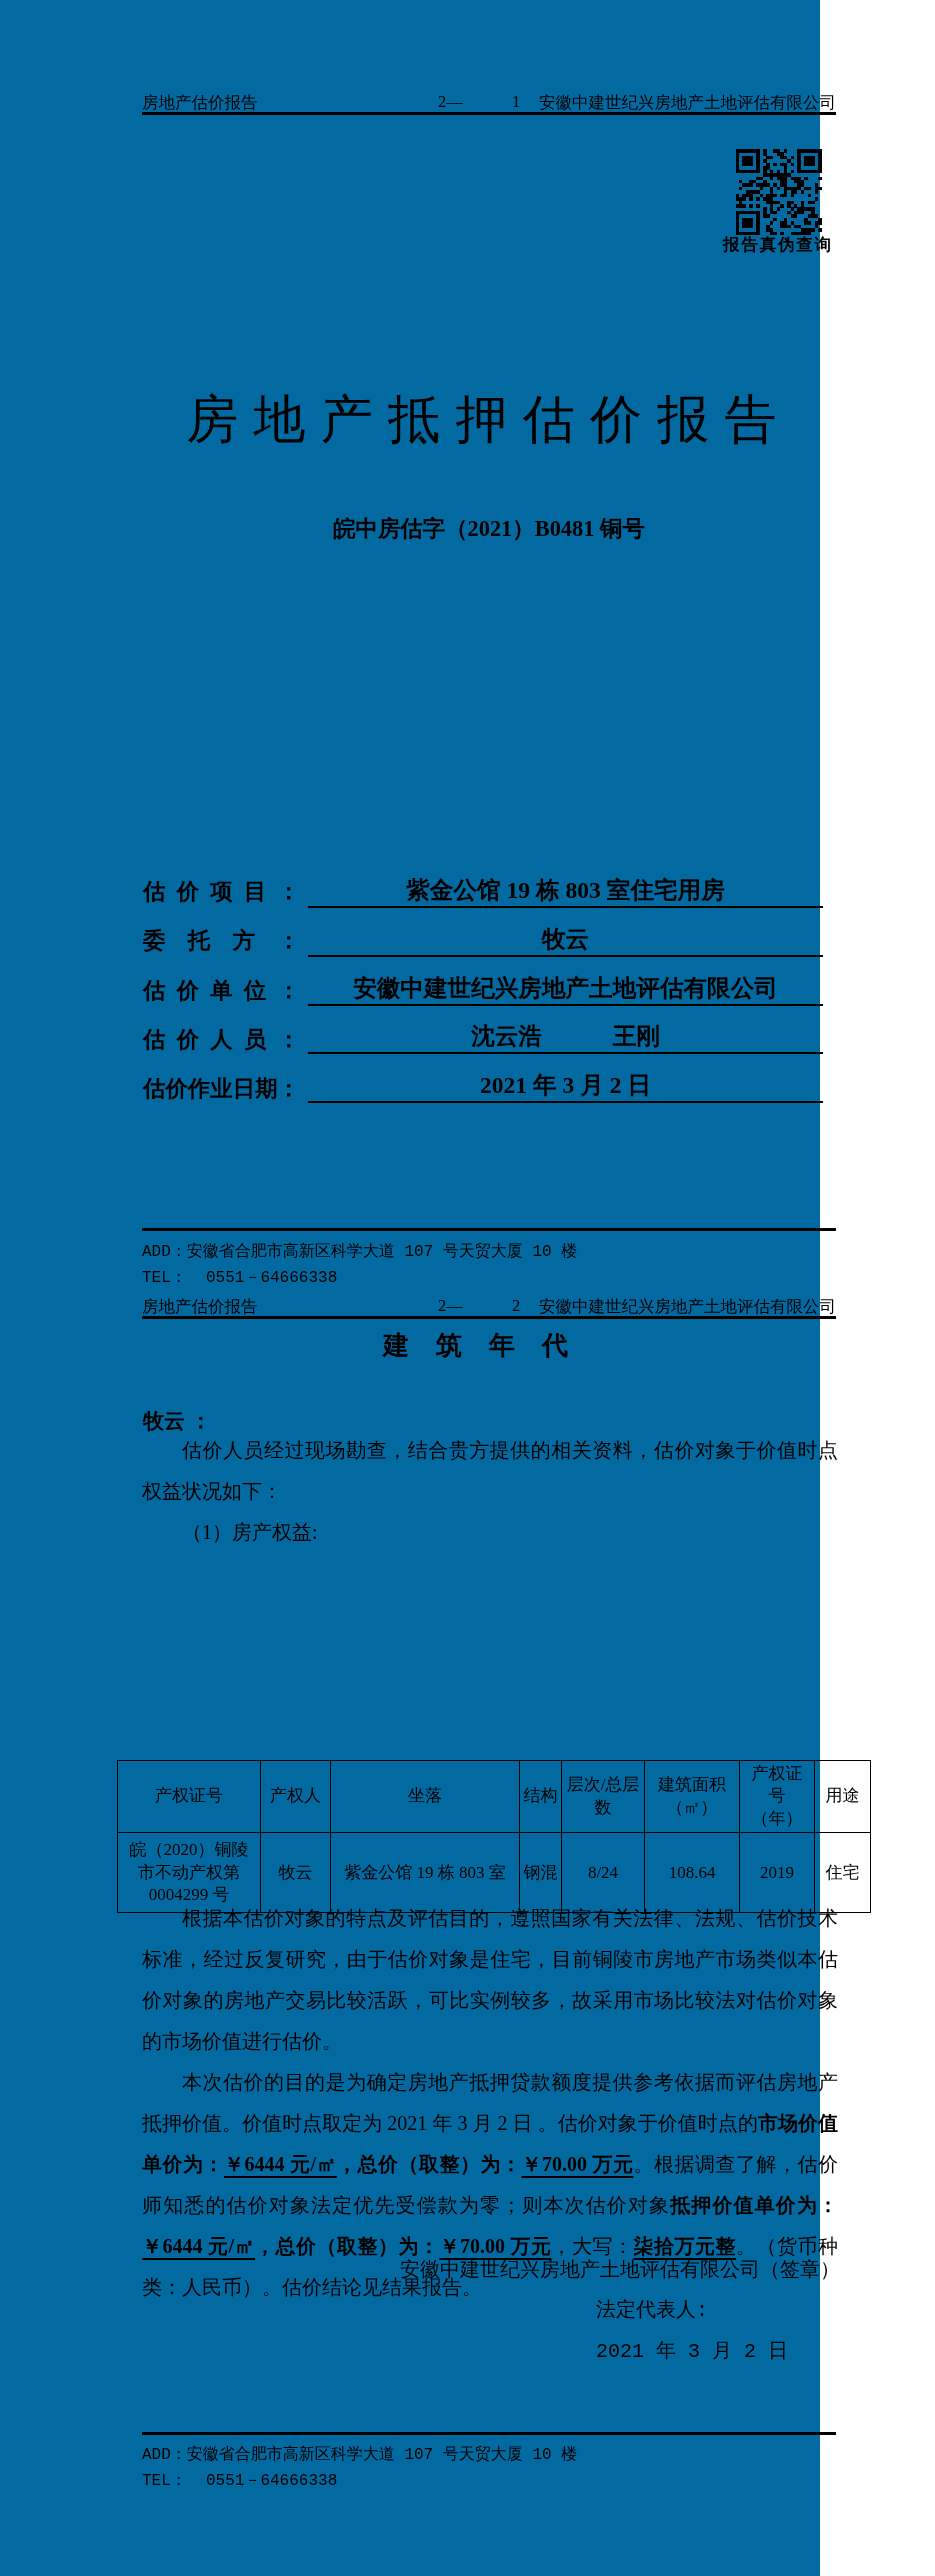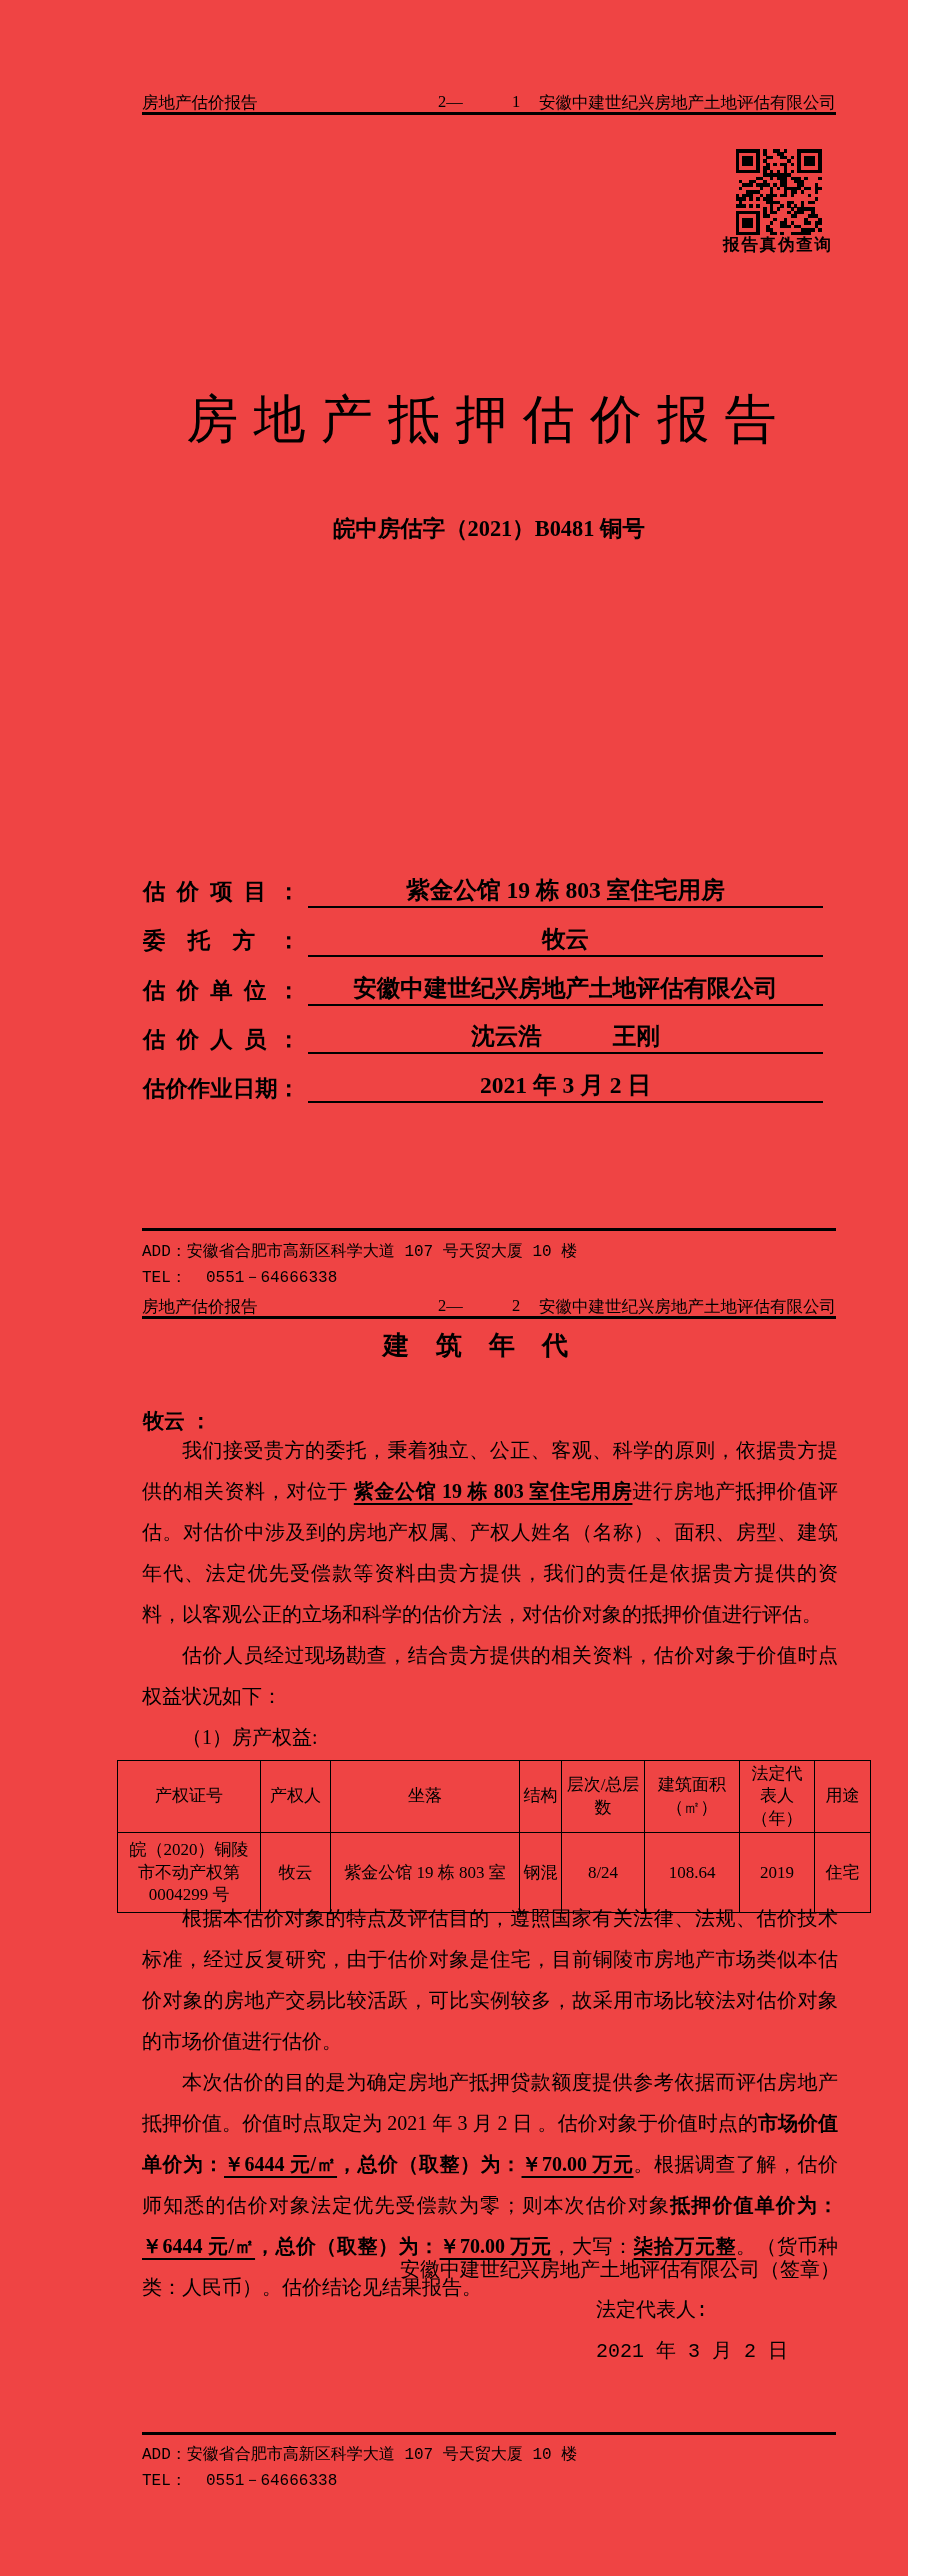--- a/index.html
+++ b/index.html
@@ -1,19 +1,19 @@
 <!DOCTYPE html>
 <html style="font-size:9.4px"><head>
 <meta charset="utf-8">
 <style>
   html,body{margin:0;padding:0;background:#ffffff;}
   #canvas{
     position:relative;
-    width:908px;height:2576px;
-    background:#ef4444;
+    width:820px;height:2576px;
+    background:#0369a1;
     font-family:"Liberation Serif","DejaVu Serif",serif;
     color:#000;
   }
   .abs{position:absolute;}
   .hdr-small{font-size:16.5px;white-space:nowrap;}
   .rule{position:absolute;left:142px;width:694px;height:2.9px;background:#000;}
   .doc-title{
     position:absolute;left:142px;width:694px;text-align:center;
     font-size:52px;font-weight:normal;letter-spacing:15.3px;line-height:1;white-space:nowrap;
   }
@@ -397,21 +397,20 @@
     <div class="abs hdr-small" style="left:438px;top:1296px;">2—</div>
     <div class="abs hdr-small" style="left:512px;top:1296px;">2</div>
     <div class="abs hdr-small" style="left:531px;top:1296px;width:305px;text-align:right;">安徽中建世纪兴房地产土地评估有限公司</div>
     <div class="rule" style="top:1316px;"></div>
 
     <div class="letter-title" style="top:1328px;">建筑年代</div>
 
     <div class="abs salutation" style="left:143px;top:1395px;">牧云 ：</div>
 
     <div class="body-block" style="top:1430px;">
-      <p><span>我们接受贵方的委托，秉着独立、公正、客观、科学的原则，依据贵方提供的相关资料，对位于 </span><span class="bu">紫金公馆 19 栋 803 室住宅用房</span><span>进行房地产抵押价值评估。对估价中涉及到的房地产权属、产权人姓名（名称）、面积、房型、建筑年代、法定优先受偿款等资料由贵方提供，我们的责任是依据贵方提供的资料，以客观公正的立场和科学的估价方法，对估价对象的抵押价值进行评估。</span></p>
       <p>估价人员经过现场勘查，结合贵方提供的相关资料，估价对象于价值时点权益状况如下：</p>
       <p>（1）房产权益:</p>
     </div>
 
     <table class="rights">
       <colgroup>
         <col style="width:143px">
           <col style="width:70px">
           <col style="width:189px">
           <col style="width:42px">
@@ -421,21 +420,21 @@
           <col style="width:56px">
       </colgroup>
       <tbody>
           <tr style="height:54px;">
         <th>产权证号</th>
         <th>产权人</th>
         <th>坐落</th>
         <th>结构</th>
         <th>层次/总层数</th>
         <th>建筑面积（㎡）</th>
-        <th>法定代表人（年）</th>
+        <th>产权证号（年）</th>
         <th>用途</th>
       </tr>
       <tr style="height:80px;">
         <td>皖（2020）铜陵市不动产权第0004299 号</td>
         <td>牧云</td>
         <td>紫金公馆 19 栋 803 室</td>
         <td>钢混</td>
         <td>8/24</td>
         <td>108.64</td>
         <td>2019</td>

